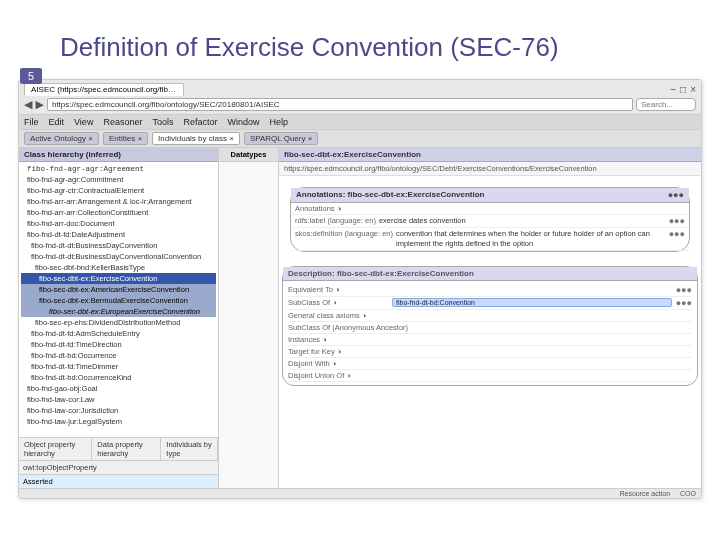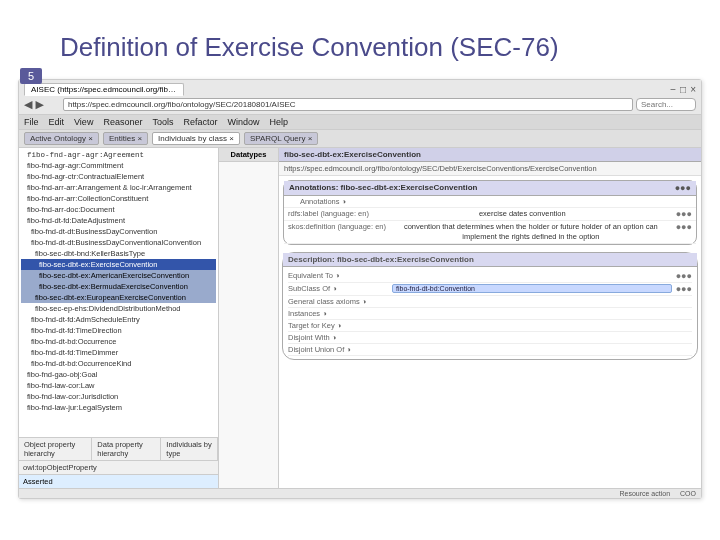--- a/index.html
+++ b/index.html
@@ -66,21 +66,20 @@
     }
 
     .address-bar {
       flex: 1;
       font-size: 8px;
       background: #fff;
       border: 1px solid #aaa;
       padding: 1px 4px;
       border-radius: 2px;
       color: #333;
-      margin-left: 16px;
     }
 
     .browser-menu {
       background: #d8d8d8;
       border-bottom: 1px solid #ccc;
       display: flex;
       gap: 10px;
       padding: 2px 5px;
       font-size: 9px;
     }
@@ -246,23 +245,22 @@
       padding: 2px 5px;
       background: #f5f5f5;
       border-bottom: 1px solid #ddd;
       white-space: nowrap;
       overflow: hidden;
       text-overflow: ellipsis;
     }
 
     .annotations-section {
       border: 1px solid #aaa;
-      margin: 4px;
-      border-radius: 8px;
-      text-align: center;
+      margin: 11px;
+      border-radius: 14px;
     }
 
     .section-header {
       background: #d8d8f0;
       padding: 2px 5px;
       font-size: 8px;
       font-weight: bold;
       color: #333;
       border-bottom: 1px solid #aaa;
       display: flex;
@@ -425,36 +423,37 @@
   <div class="browser-toolbar">
     <div class="toolbar-tab">Active Ontology ×</div>
     <div class="toolbar-tab">Entities ×</div>
     <div class="toolbar-tab active">Individuals by class ×</div>
     <div class="toolbar-tab">SPARQL Query ×</div>
   </div>
 
   <div class="browser-content">
 
     <div class="left-panel">
+      <div class="panel-header">Class hierarchy (inferred)</div>
       <div class="tree-container">
 
         <div class="tree-item" style="padding-left:6px;font-family:Liberation Mono, monospace;">fibo-fnd-agr-agr:Agreement</div>
         <div class="tree-item" style="padding-left:6px;">fibo-fnd-agr-agr:Commitment</div>
         <div class="tree-item" style="padding-left:6px;">fibo-fnd-agr-ctr:ContractualElement</div>
         <div class="tree-item" style="padding-left:6px;">fibo-fnd-arr-arr:Arrangement &amp; loc-ir:Arrangement</div>
         <div class="tree-item" style="padding-left:6px;">fibo-fnd-arr-arr:CollectionConstituent</div>
         <div class="tree-item" style="padding-left:6px;">fibo-fnd-arr-doc:Document</div>
         <div class="tree-item" style="padding-left:6px;">fibo-fnd-dt-fd:DateAdjustment</div>
         <div class="tree-item" style="padding-left:10px;">fibo-fnd-dt-dt:BusinessDayConvention</div>
         <div class="tree-item" style="padding-left:10px;">fibo-fnd-dt-dt:BusinessDayConventionalConvention</div>
         <div class="tree-item" style="padding-left:14px;">fibo-sec-dbt-bnd:KellerBasisType</div>
         <div class="tree-item selected" style="padding-left:18px;font-size:7.5px;">fibo-sec-dbt-ex:ExerciseConvention</div>
         <div class="tree-item highlighted" style="padding-left:18px;">fibo-sec-dbt-ex:AmericanExerciseConvention</div>
         <div class="tree-item highlighted" style="padding-left:18px;">fibo-sec-dbt-ex:BermudaExerciseConvention</div>
-        <div class="tree-item highlighted" style="padding-left:14px;">fibo-sec-dbt-ex:EuropeanExerciseConvention</div>
+        <div class="tree-item highlighted" style="padding-left:28px;font-style:italic;">fibo-sec-dbt-ex:EuropeanExerciseConvention</div>
         <div class="tree-item" style="padding-left:14px;">fibo-sec-ep-ehs:DividendDistributionMethod</div>
         <div class="tree-item" style="padding-left:10px;">fibo-fnd-dt-fd:AdmScheduleEntry</div>
         <div class="tree-item" style="padding-left:10px;">fibo-fnd-dt-fd:TimeDirection</div>
         <div class="tree-item" style="padding-left:10px;">fibo-fnd-dt-bd:Occurrence</div>
         <div class="tree-item" style="padding-left:10px;">fibo-fnd-dt-fd:TimeDimmer</div>
         <div class="tree-item" style="padding-left:10px;">fibo-fnd-dt-bd:OccurrenceKind</div>
         <div class="tree-item" style="padding-left:6px;">fibo-fnd-gao-obj:Goal</div>
         <div class="tree-item" style="padding-left:6px;">fibo-fnd-law-cor:Law</div>
         <div class="tree-item" style="padding-left:6px;">fibo-fnd-law-cor:Jurisdiction</div>
         <div class="tree-item" style="padding-left:6px;">fibo-fnd-law-jur:LegalSystem</div>
@@ -513,20 +512,23 @@
           <div class="desc-row">
             <span class="desc-label">SubClass Of ◑</span>
             <span class="desc-value chip">fibo-fnd-dt-bd:Convention</span>
             <span class="desc-icons">●●●</span>
           </div>
           <div class="desc-row">
             <span class="desc-label">General class axioms ◑</span>
             <span class="desc-value"></span>
           </div>
           <div class="desc-row">
+            <span class="desc-label">SubClass Of (Anonymous Ancestor)</span>
+          </div>
+          <div class="desc-row">
             <span class="desc-label">Instances ◑</span>
           </div>
           <div class="desc-row">
             <span class="desc-label">Target for Key ◑</span>
           </div>
           <div class="desc-row">
             <span class="desc-label">Disjoint With ◑</span>
           </div>
           <div class="desc-row">
             <span class="desc-label">Disjoint Union Of ◑</span>

